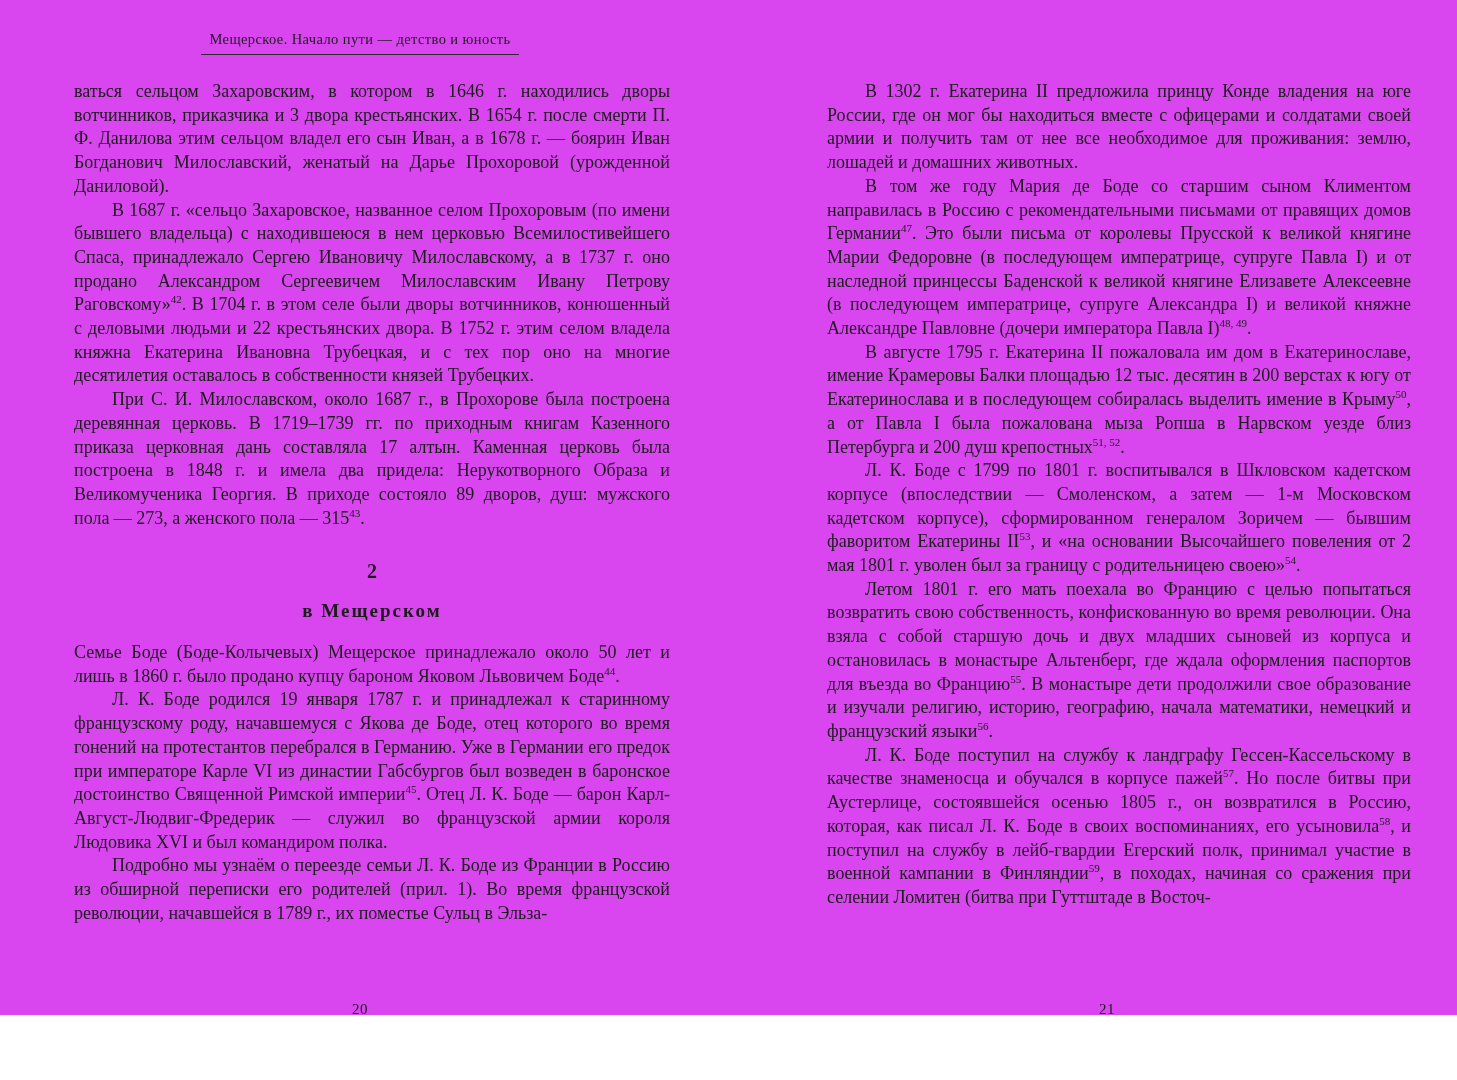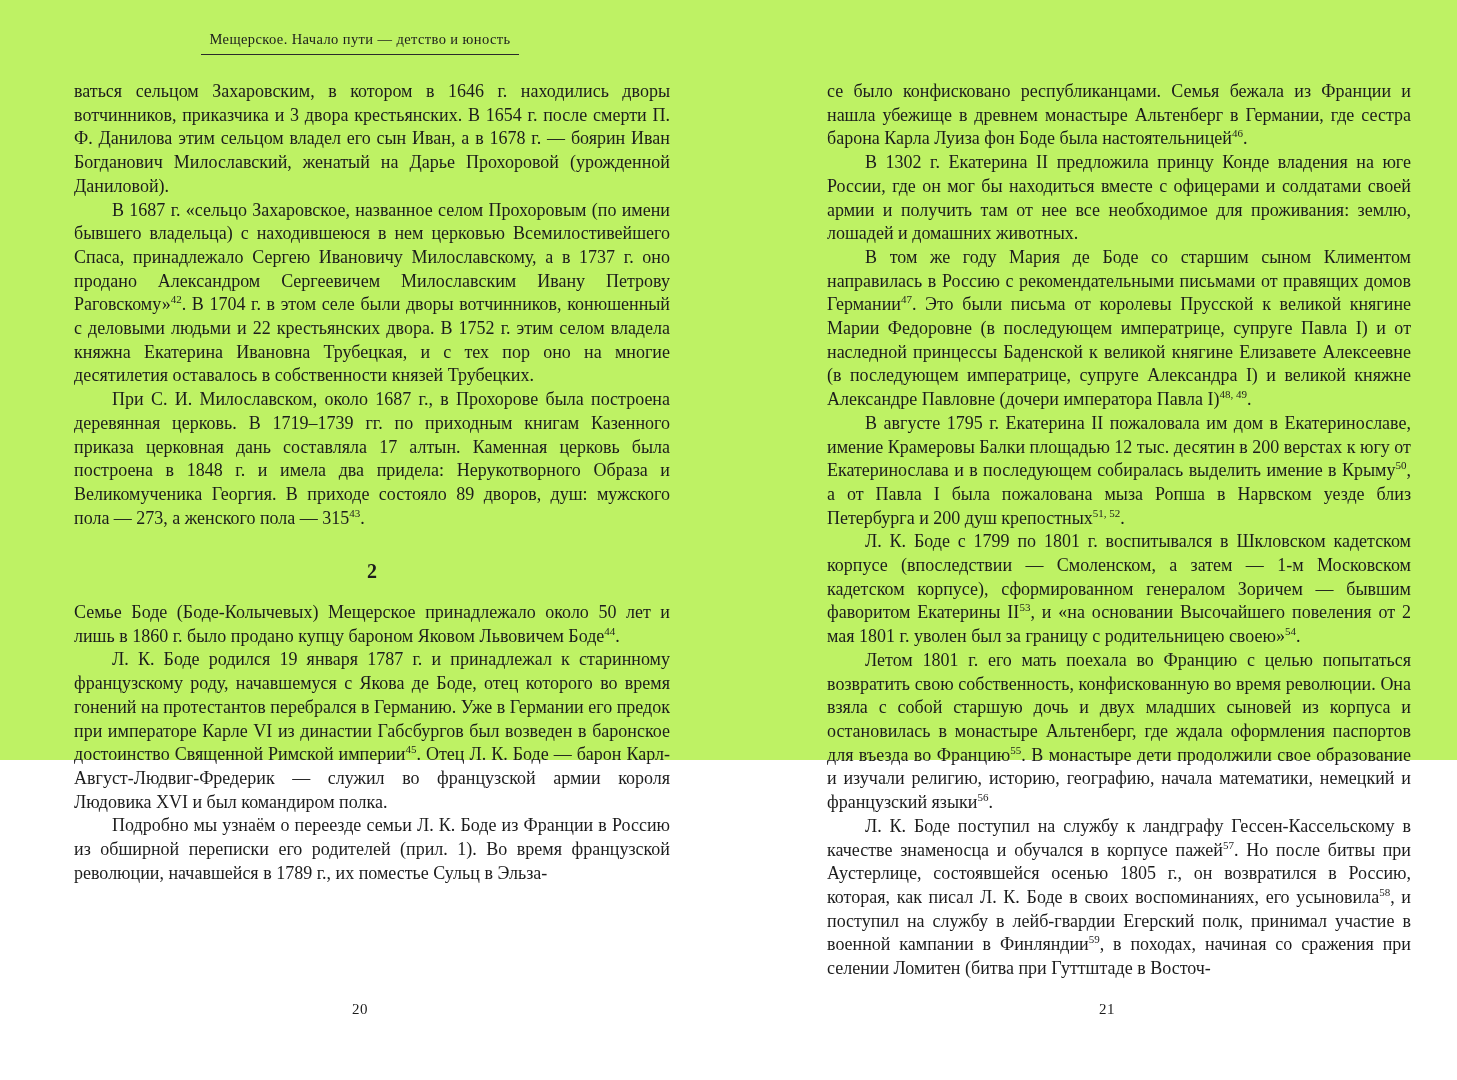--- a/index.html
+++ b/index.html
@@ -8,22 +8,22 @@
     width: 1457px;
     height: 1080px;
     position: relative;
     overflow: hidden;
     font-family: "Liberation Serif", "DejaVu Serif", serif;
     color: #1c1c1c;
   }
   .spread {
     position: relative;
     width: 1457px;
-    height: 760px;
-    background: #bef264;
+    height: 1015px;
+    background: #d946ef;
   }
   .page {
     position: absolute;
     top: 0;
     height: 1080px;
   }
   .page-left  { left: 62px;  width: 596px; }
   .page-right { left: 815px; width: 584px; }
 
   .running-header {
@@ -100,32 +100,32 @@
     <div class="running-header">
       <span class="header-text">Мещерское. Начало пути — детство и юность</span>
     </div>
     <div class="body-text">
         <p class="para">ваться сельцом Захаровским, в котором в 1646 г. находились дворы вотчинников, приказчика и 3 двора крестьянских. В 1654 г. после смерти П. Ф. Данилова этим сельцом владел его сын Иван, а в 1678 г. — боярин Иван Богданович Милославский, женатый на Дарье Прохоровой (урожденной Даниловой).</p>
         <p class="para indent">В 1687 г. «сельцо Захаровское, названное селом Прохоровым (по имени бывшего владельца) с находившеюся в нем церковью Всемилостивейшего Спаса, принадлежало Сергею Ивановичу Милославскому, а в 1737 г. оно продано Александром Сергеевичем Милославским Ивану Петрову Раговскому»<sup class="fnref">42</sup>. В 1704 г. в этом селе были дворы вотчинников, конюшенный с деловыми людьми и 22 крестьянских двора. В 1752 г. этим селом владела княжна Екатерина Ивановна Трубецкая, и с тех пор оно на многие десятилетия оставалось в собственности князей Трубецких.</p>
         <p class="para indent">При С. И. Милославском, около 1687 г., в Прохорове была построена деревянная церковь. В 1719–1739 гг. по приходным книгам Казенного приказа церковная дань составляла 17 алтын. Каменная церковь была построена в 1848 г. и имела два придела: Нерукотворного Образа и Великомученика Георгия. В приходе состояло 89 дворов, душ: мужского пола — 273, а женского пола — 315<sup class="fnref">43</sup>.</p>
         <div class="chapter-heading">
           <div class="chapter-number">2</div>
           <div class="chapter-title">
+            <div>в Мещерском</div>
           </div>
         </div>
         <p class="para">Семье Боде (Боде-Колычевых) Мещерское принадлежало около 50 лет и лишь в 1860 г. было продано купцу бароном Яковом Львовичем Боде<sup class="fnref">44</sup>.</p>
         <p class="para indent">Л. К. Боде родился 19 января 1787 г. и принадлежал к старинному французскому роду, начавшемуся с Якова де Боде, отец которого во время гонений на протестантов перебрался в Германию. Уже в Германии его предок при императоре Карле VI из династии Габсбургов был возведен в баронское достоинство Священной Римской империи<sup class="fnref">45</sup>. Отец Л. К. Боде — барон Карл-Август-Людвиг-Фредерик — служил во французской армии короля Людовика XVI и был командиром полка.</p>
         <p class="para indent">Подробно мы узнаём о переезде семьи Л. К. Боде из Франции в Россию из обширной переписки его родителей (прил. 1). Во время французской революции, начавшейся в 1789 г., их поместье Сульц в Эльза-</p>
       </div>
     <div class="page-number">20</div>
   </div>
 
   <div class="page page-right">
     <div class="body-text">
-        <p class="para">се было конфисковано республиканцами. Семья бежала из Франции и нашла убежище в древнем монастыре Альтенберг в Германии, где сестра барона Карла Луиза фон Боде была настоятельницей<sup class="fnref">46</sup>.</p>
         <p class="para indent">В 1302 г. Екатерина II предложила принцу Конде владения на юге России, где он мог бы находиться вместе с офицерами и солдатами своей армии и получить там от нее все необходимое для проживания: землю, лошадей и домашних животных.</p>
         <p class="para indent">В том же году Мария де Боде со старшим сыном Климентом направилась в Россию с рекомендательными письмами от правящих домов Германии<sup class="fnref">47</sup>. Это были письма от королевы Прусской к великой княгине Марии Федоровне (в последующем императрице, супруге Павла I) и от наследной принцессы Баденской к великой княгине Елизавете Алексеевне (в последующем императрице, супруге Александра I) и великой княжне Александре Павловне (дочери императора Павла I)<sup class="fnref">48, 49</sup>.</p>
         <p class="para indent">В августе 1795 г. Екатерина II пожаловала им дом в Екатеринославе, имение Крамеровы Балки площадью 12 тыс. десятин в 200 верстах к югу от Екатеринослава и в последующем собиралась выделить имение в Крыму<sup class="fnref">50</sup>, а от Павла I была пожалована мыза Ропша в Нарвском уезде близ Петербурга и 200 душ крепостных<sup class="fnref">51, 52</sup>.</p>
         <p class="para indent">Л. К. Боде с 1799 по 1801 г. воспитывался в Шкловском кадетском корпусе (впоследствии — Смоленском, а затем — 1-м Московском кадетском корпусе), сформированном генералом Зоричем — бывшим фаворитом Екатерины II<sup class="fnref">53</sup>, и «на основании Высочайшего повеления от 2 мая 1801 г. уволен был за границу с родительницею своею»<sup class="fnref">54</sup>.</p>
         <p class="para indent">Летом 1801 г. его мать поехала во Францию с целью попытаться возвратить свою собственность, конфискованную во время революции. Она взяла с собой старшую дочь и двух младших сыновей из корпуса и остановилась в монастыре Альтенберг, где ждала оформления паспортов для въезда во Францию<sup class="fnref">55</sup>. В монастыре дети продолжили свое образование и изучали религию, историю, географию, начала математики, немецкий и французский языки<sup class="fnref">56</sup>.</p>
         <p class="para indent">Л. К. Боде поступил на службу к ландграфу Гессен-Кассельскому в качестве знаменосца и обучался в корпусе пажей<sup class="fnref">57</sup>. Но после битвы при Аустерлице, состоявшейся осенью 1805 г., он возвратился в Россию, которая, как писал Л. К. Боде в своих воспоминаниях, его усыновила<sup class="fnref">58</sup>, и поступил на службу в лейб-гвардии Егерский полк, принимал участие в военной кампании в Финляндии<sup class="fnref">59</sup>, в походах, начиная со сражения при селении Ломитен (битва при Гуттштаде в Восточ-</p>
       </div>
     <div class="page-number">21</div>
   </div>
 

